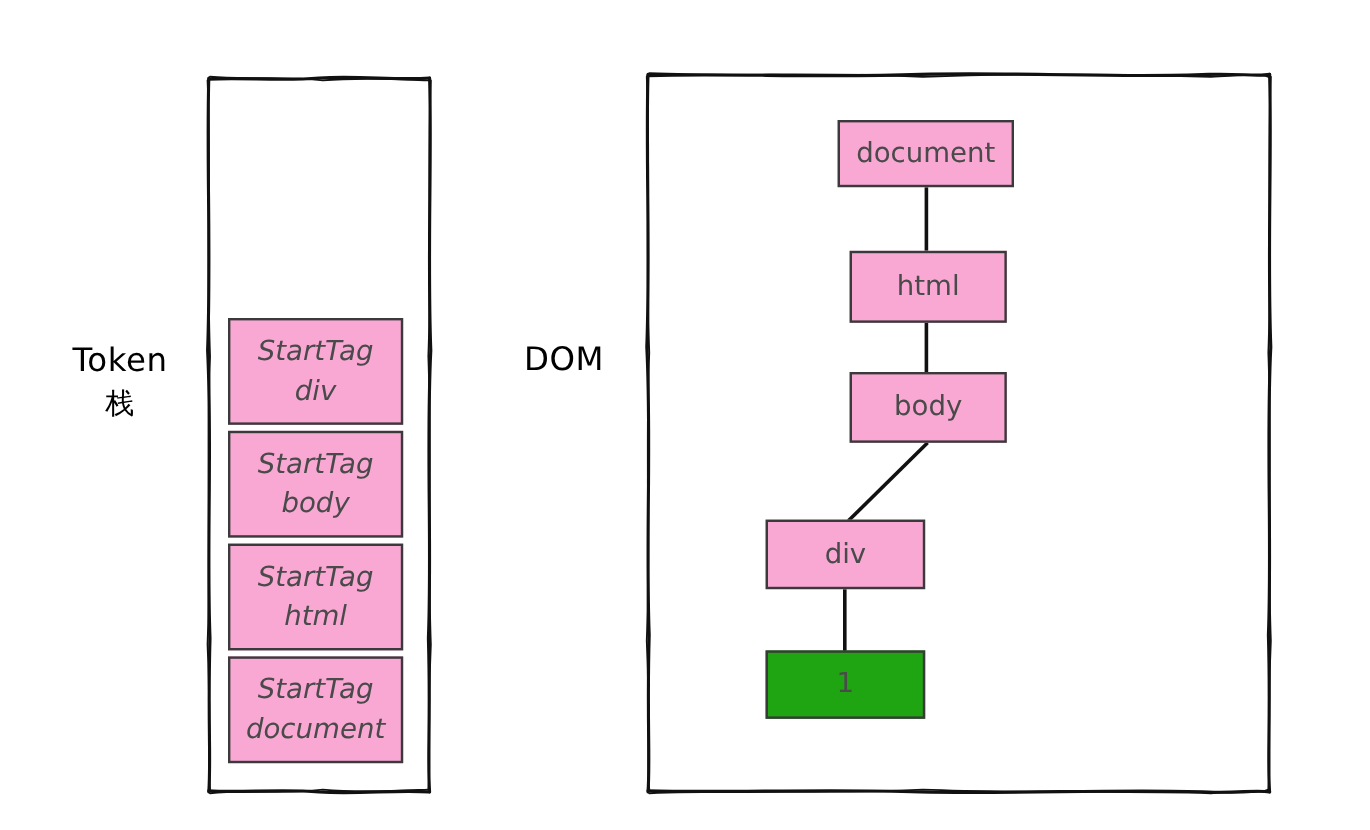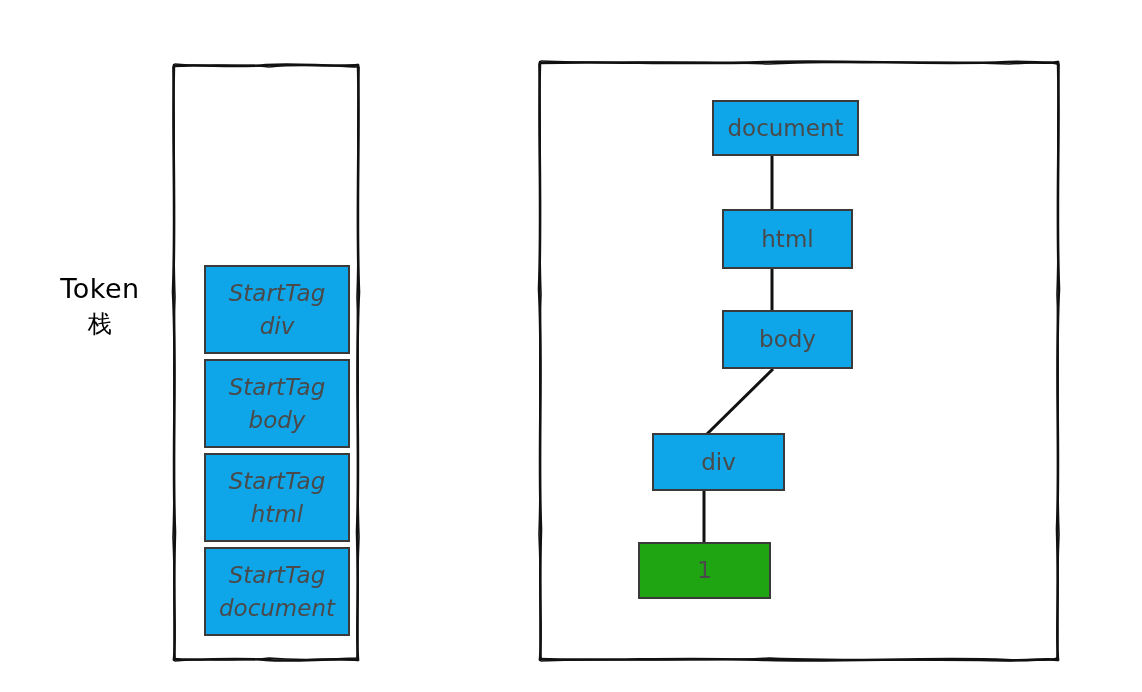--- a/index.html
+++ b/index.html
@@ -52,21 +52,21 @@
     color: #000000;
     font-family: "DejaVu Sans", sans-serif;
     font-size: 27px;
     letter-spacing: 0.5px;
     text-align: center;
     line-height: 1.28;
     white-space: nowrap;
   }
   #token-label {
     left: 40px;
-    top: 272px;
+    top: 284px;
     width: 120px;
   }
   #dom-label {
     left: 400px;
     top: 283px;
     width: 140px;
   }
   .side-label .cjk {
     display: block;
     font-size: 24px;
@@ -81,21 +81,21 @@
     display: flex;
     align-items: center;
     justify-content: center;
     text-align: center;
     color: #4a4a4a;
     font-family: "DejaVu Sans", sans-serif;
     font-size: 23px;
     line-height: 1.42;
     z-index: 3;
   }
-  .node.blue  { background: #0ea5e9; margin-left: 14px; }
+  .node.blue  { background: #f9a8d4; }
   .node.green { background: #1FA512; }
 
   .node .label-2line {
     display: block;
     white-space: pre-line;
     font-style: italic;
   }
 
   
   #token-0 { left: 190px; top: 265px; width: 146px; height: 89px; }
@@ -154,20 +154,23 @@
   </div>
   <div class="node blue" id="token-2">
     <span class="label-2line">StartTag
 html</span>
   </div>
   <div class="node blue" id="token-3">
     <span class="label-2line">StartTag
 document</span>
   </div>
 
+  <div class="side-label" id="dom-label">
+    <span>DOM</span>
+  </div>
 
   <div class="sketch-box" id="dom-panel">
     <svg viewBox="0 0 524 604" preserveAspectRatio="none">
       <path d="M3,4 C70,2 150,6 230,3 C310,1 400,6 470,3 C495,2 510,5 521,3" fill="none" stroke="#111" stroke-width="2.6" stroke-linecap="round"></path>
       <path d="M4,2 C72,5 152,1 232,5 C312,2 402,3 472,5 C496,4 512,2 520,5" fill="none" stroke="#111" stroke-width="1.6" stroke-linecap="round"></path>
       <path d="M3,600 C70,602 150,598 230,601 C310,603 400,598 470,601 C495,602 510,599 521,601" fill="none" stroke="#111" stroke-width="2.6" stroke-linecap="round"></path>
       <path d="M4,602 C72,599 152,603 232,599 C312,602 402,600 472,602 C496,600 512,603 520,599" fill="none" stroke="#111" stroke-width="1.6" stroke-linecap="round"></path>
       <path d="M3,3 C1,70 5,150 2,230 C6,310 1,390 4,470 C2,540 5,575 3,601" fill="none" stroke="#111" stroke-width="2.6" stroke-linecap="round"></path>
       <path d="M2,5 C5,75 1,155 4,235 C1,315 5,395 2,475 C5,545 2,580 4,599" fill="none" stroke="#111" stroke-width="1.6" stroke-linecap="round"></path>
       <path d="M521,3 C523,70 519,150 522,230 C518,310 523,390 520,470 C522,540 519,575 521,601" fill="none" stroke="#111" stroke-width="2.6" stroke-linecap="round"></path>

